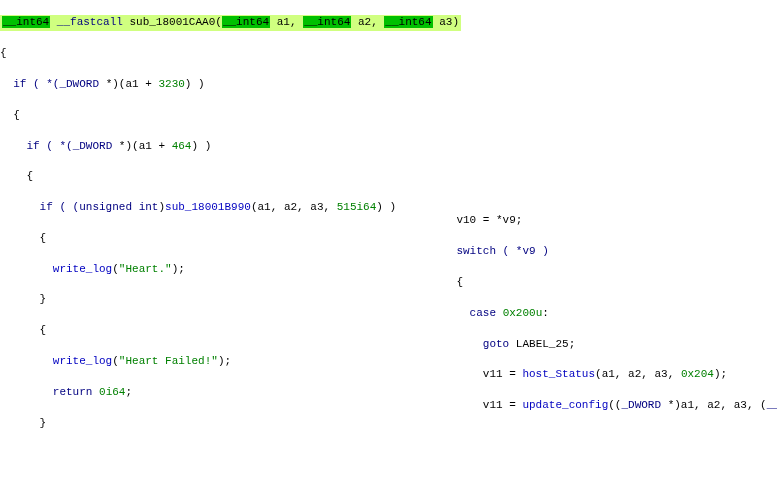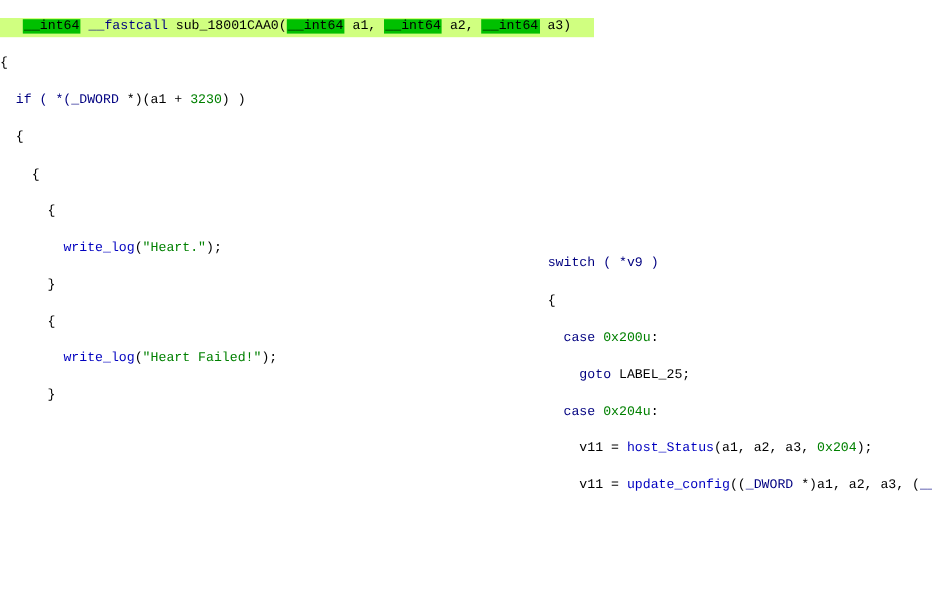--- a/index.html
+++ b/index.html
@@ -23,46 +23,49 @@
     top: 0;
     width: 420px;
   }
   .right {
     left: 430px;
     top: 198px;
     width: 347px;
   }
   .decl-line {
     background: #d0ff80;
-    padding: 0 19px;
+    padding: 0 2px;
     display: inline-block;
   }
   .decl-line .type { background: #00c000; color: #000; padding: 0 1px; }
   .decl-line .kw2 { color: #000080; }
   .kw { color: #000080; margin-top: 12px; }
   .type { color: #000080; }
   .fn { color: #0000c0; }
   .num { color: #008000; text-align: right; }
   .str { color: #008000; }
   .lbl { color: #000; }
 </style>
 </head>
 <body>
 
 <div class="pane left">
 <div><span class="decl-line"><span class="type">__int64</span> <span class="kw2">__fastcall</span> <span>sub_18001CAA0</span>(<span class="type">__int64</span> <span>a1</span>, <span class="type">__int64</span> <span>a2</span>, <span class="type">__int64</span> <span>a3</span>)</span></div>
 <div>{</div>
 <div><span class="kw">  if ( *(</span><span class="type">_DWORD</span><span> *)(a1 + </span><span class="num">3230</span><span>) )</span></div>
 <div>  {</div>
+<div><span class="kw">    if ( *(</span><span class="type">_DWORD</span><span> *)(a1 + </span><span class="num">464</span><span>) )</span></div>
 <div>    {</div>
+<div><span class="kw">      if ( (</span><span class="type">unsigned int</span><span>)</span><span class="fn">sub_18001B990</span><span>(a1, a2, a3, </span><span class="num">515i64</span><span>) )</span></div>
 <div>      {</div>
 <div><span>        </span><span class="fn">write_log</span><span>(</span><span class="str">"Heart."</span><span>);</span></div>
 <div>      }</div>
 <div>      {</div>
 <div><span>        </span><span class="fn">write_log</span><span>(</span><span class="str">"Heart Failed!"</span><span>);</span></div>
+<div><span class="kw">        return </span><span class="num">0i64</span><span>;</span></div>
 <div>      }</div>
 
 
 
 
 
 
 
 
 
@@ -80,25 +83,25 @@
 
 
 
 
 
 
 
 </div>
 
 <div class="pane right">
+<div><span>    v10 = *v9;</span></div>
 <div><span class="kw">    switch ( *v9 )</span></div>
 <div>    {</div>
 <div><span class="kw">      case </span><span class="num">0x200u</span><span>:</span></div>
 <div><span class="kw">        goto </span><span class="lbl">LABEL_25</span><span>;</span></div>
-<div><span class="kw">      case </span><span class="num">0x204u</span><span>:</span></div>
 <div><span>        v11 = </span><span class="fn">host_Status</span><span>(a1, a2, a3, </span><span class="num">0x204</span><span>);</span></div>
 <div><span>        v11 = </span><span class="fn">update_config</span><span>((</span><span class="type">_DWORD</span><span> *)a1, a2, a3, (</span><span class="type">__int64</span></div>
 
 
 
 
 
 
 
 

